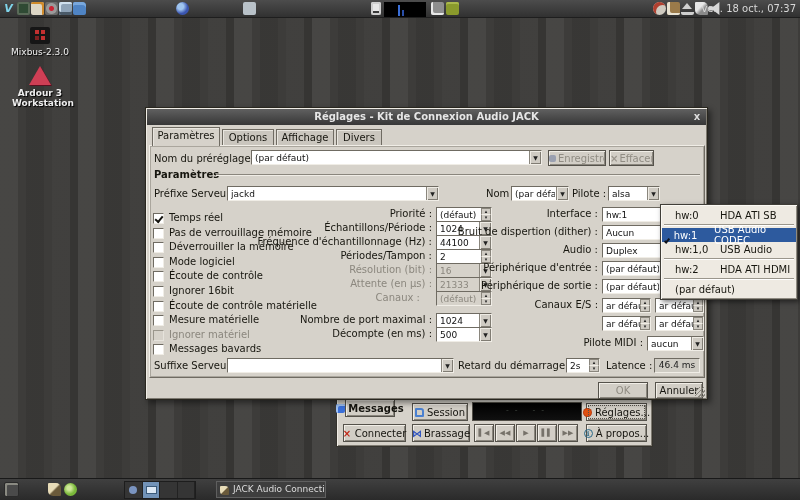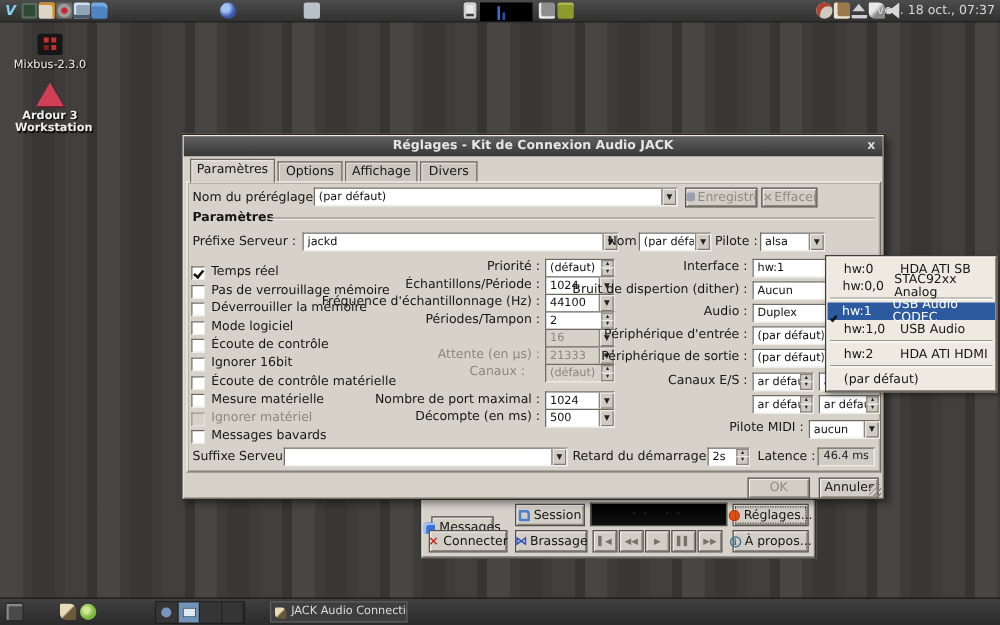--- a/index.html
+++ b/index.html
@@ -143,21 +143,21 @@
         <i></i>
       </div>
     <div>Mixbus-2.3.0</div>
   </div>
   <div class="desk-icon" style="left:3px;top:66px;font-weight:bold;">
     <div class="ardour-glyph"></div>
     <div style="width:56px;margin:0 auto;">Ardour 3 Workstation</div>
   </div>
 
   <div class="qjack">
-    <div class="qbtn" style="left:8px;top:16px;width:50px;">
+    <div class="qbtn" style="left:8px;top:2px;width:50px;font-weight:bold;">
       <span class="qico" style="background:#3a6fd8;box-shadow:inset 2px 2px 0 #9fc0f0;"></span>
       <span>Messages</span>
     </div>
     <div class="qbtn" style="left:75px;top:6px;width:56px;">
       <span class="qico" style="background:none;border:2px solid #4a80d0;border-radius:1px 3px 1px 1px;"></span>
       <span>Session</span>
     </div>
     <div class="lcd" style="left:135px;top:5px;width:110px;height:19px;">
       <span>--  --</span>
     </div>
@@ -205,21 +205,21 @@
       <span class="qico" style="width:7px;height:7px;background:#9aa0b0;display:inline-block;margin-right:2px;"></span><span>Enregistrer</span>
     </div>
     <div class="btn disb" style="left:463px;top:42px;width:45px;height:16px;">
       <span style="color:#9a958c;font-weight:bold;margin-right:1px;">×</span><span>Effacer</span>
     </div>
 
     <span class="lbl" style="left:8px;top:60px;font-weight:bold;">Paramètres</span>
     <div class="gline" style="left:70px;top:66px;width:484px;"></div>
 
     <span class="lbl" style="left:8px;top:79px;">Préfixe Serveur :</span>
-    <div class="combo" style="left:96px;top:78px;width:253px;">
+    <div class="combo" style="left:81px;top:78px;width:212px;">
       <span class="cv">jackd</span>
         <span class="arr">▼</span>
     </div>
     <span class="lbl" style="left:340px;top:79px;">Nom :</span>
     <div class="combo" style="left:365px;top:78px;width:58px;">
       <span class="cv">(par défaut)</span>
         <span class="arr">▼</span>
     </div>
     <span class="lbl" style="left:426px;top:79px;">Pilote :</span>
     <div class="combo" style="left:462px;top:78px;width:52px;">
@@ -267,20 +267,21 @@
         <span class="arr">▼</span>
     </div>
     <span class="lbl" style="left:60px;top:141px;width:226px;text-align:right;">Périodes/Tampon :</span>
     <div class="spin" style="left:290px;top:141px;width:56px;">
       <span class="cv">2</span>
         <span class="spinbtns">
           <span>▴</span>
           <span>▾</span>
         </span>
     </div>
+    <span class="lbl dim" style="left:60px;top:155px;width:226px;text-align:right;">Résolution (bit) :</span>
     <div class="combo dis" style="left:290px;top:155px;width:56px;">
       <span class="cv">16</span>
         <span class="arr">▼</span>
     </div>
     <span class="lbl dim" style="left:60px;top:169px;width:226px;text-align:right;">Attente (en µs) :</span>
     <div class="combo dis" style="left:290px;top:169px;width:56px;">
       <span class="cv">21333</span>
         <span class="arr">▼</span>
     </div>
     <span class="lbl dim" style="left:48px;top:183px;width:226px;text-align:right;">Canaux :</span>
@@ -378,25 +379,20 @@
     <div class="btn disb" style="left:452px;top:274px;width:50px;height:17px;"><span>OK</span></div>
     <div class="btn" style="left:509px;top:274px;width:48px;height:17px;"><span>Annuler</span></div>
     <div class="grip"></div>
   </div>
 
   <div class="menu">
     <div class="mi">
       <span class="chk"></span>
       <span class="mid">hw:0</span>
       <span>HDA ATI SB</span>
-    </div>
-    <div class="mi">
-      <span class="chk"></span>
-      <span class="mid">hw:0,0</span>
-      <span>STAC92xx Analog</span>
     </div>
     <div class="msep"></div>
     <div class="mi sel">
       <span class="chk">
           <i></i>
         </span>
       <span class="mid">hw:1</span>
       <span>USB Audio CODEC</span>
     </div>
     <div class="mi">

